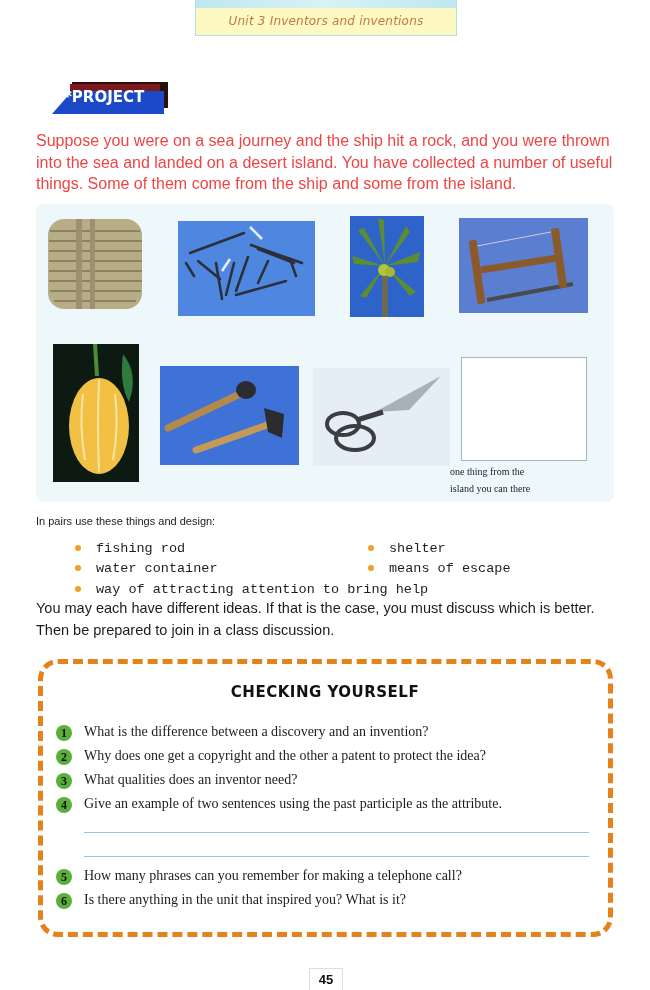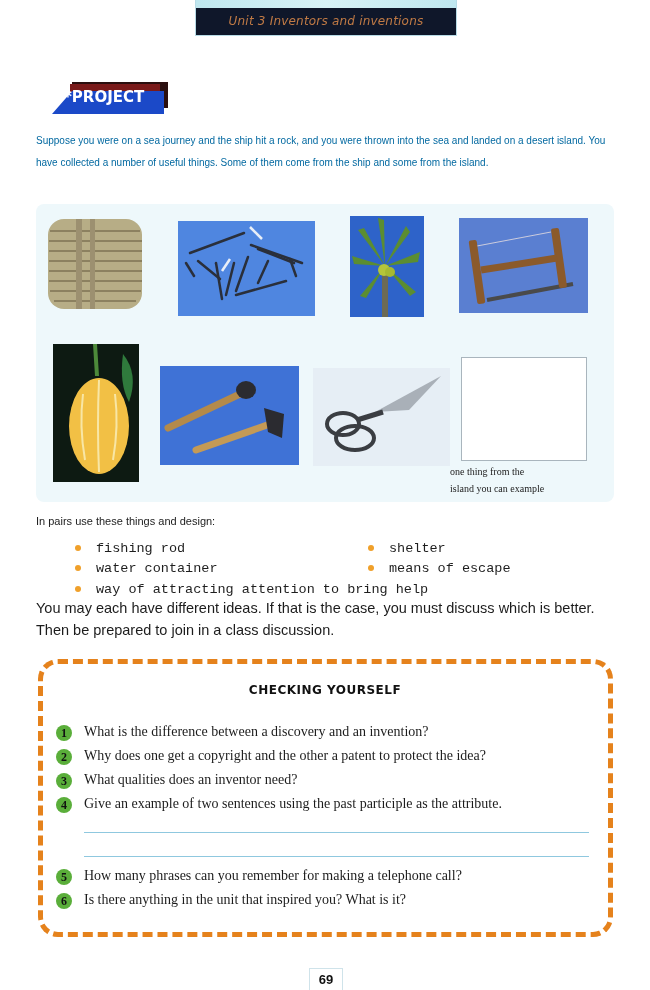--- a/index.html
+++ b/index.html
@@ -1,21 +1,21 @@
 <!DOCTYPE html>
 <html><head>
 <meta charset="utf-8">
 <style>
   * { box-sizing: border-box; margin: 0; padding: 0; }
   html, body { width: 650px; height: 990px; background: #ffffff; overflow: hidden; }
   body { position: relative; font-family: "Liberation Sans", sans-serif; color: #1a1a1a; }
 
   .header-band {
     position: absolute; left: 195px; top: 0; width: 262px; height: 36px;
-    border: 1px solid #b8dbe6; border-top: none; background: #0f172a;
+    border: 1px solid #b8dbe6; border-top: none; background: #fef9c3;
   }
   .header-band .water {
     height: 8px; background: linear-gradient(90deg,#bfe7ef,#d8f2f6,#bfe7ef);
   }
   .header-band .unit-title {
     display: block; text-align: center; font-family: "DejaVu Sans", sans-serif;
     font-style: italic; font-size: 12px; color: #c07a45; margin-top: 6px; letter-spacing: 0.2px;
   }
 
   .project-badge { position: absolute; left: 52px; top: 82px; width: 118px; height: 36px; }
@@ -23,21 +23,21 @@
   .project-badge .red { position: absolute; left: 18px; top: 2px; width: 90px; height: 22px; background: #7a1a1a; }
   .project-badge .blue {
     position: absolute; left: 0; top: 9px; width: 112px; height: 23px; background: #1b49c8;
     clip-path: polygon(18% 0, 100% 0, 100% 100%, 0 100%);
   }
   .project-badge .label {
     position: absolute; left: 12px; top: 6px; font-family: "DejaVu Sans", sans-serif;
     font-weight: bold; font-size: 15px; color: #fff; letter-spacing: 0px;
   }
 
-  .intro { position: absolute; left: 36px; top: 130px; width: 590px; font-size: 10px; line-height: 21.5px; color: #0369a1; }
+  .intro { position: absolute; left: 36px; top: 130px; width: 590px; font-size: 16px; line-height: 21.5px; color: #ef4444; }
 
   .photo-panel { position: absolute; left: 36px; top: 204px; width: 578px; height: 298px; background: #eef8fb; border-radius: 8px; }
   .photo { position: absolute; overflow: hidden; }
   .photo svg { width: 100%; height: 100%; display: block; }
   .empty-frame { position: absolute; left: 461px; top: 357px; width: 126px; height: 104px; border: 1px solid #a9b5bd; background: #fff; }
   .frame-caption {
     position: absolute; left: 450px; top: 463px; width: 148px; 
     font-family: "Liberation Serif", serif; font-size: 10px; line-height: 17px; color: #222;
   }
 
@@ -45,21 +45,21 @@
   .bullet { position: absolute; font-family: Liberation Mono, monospace; font-size: 13.5px; color: #1e1e1e; }
   .bullet .dot { position: absolute; left: -21px; top: 4px; width: 6px; height: 6px; border-radius: 50%; background: #f0a02a; }
   .conclusion { position: absolute; left: 36px; top: 597px; width: 590px; font-size: 14.5px; line-height: 22px; color: #1c1c1c; }
 
   .check-box {
     position: absolute; left: 38px; top: 659px; width: 575px; height: 278px;
     border: 5px dashed #e5821c; border-radius: 20px;
   }
   .check-title {
     position: absolute; left: 0; right: 0; top: 683px; text-align: center;
-    font-family: "DejaVu Sans", sans-serif; font-weight: bold; font-size: 12px; letter-spacing: 0.5px; color: #111;
+    font-family: "DejaVu Sans", sans-serif; font-weight: bold; font-size: 15px; letter-spacing: 0.5px; color: #111;
   }
   .q { position: absolute; left: 56px; font-family: "Liberation Serif", serif; font-size: 14px; color: #1c1c1c; }
   .q .num {
     position: absolute; left: 0; top: 0; width: 16px; height: 16px; border-radius: 50%;
     background: #5aae3a; color: #111; font-size: 12px; font-weight: bold; text-align: center; line-height: 16px;
   }
   .q .text { position: absolute; left: 28px; top: -1px; white-space: nowrap; }
   .answer-line { position: absolute; left: 84px; width: 505px; height: 0; border-top: 1px solid #8fc8df; }
 
   .page-number {
@@ -186,21 +186,21 @@
     <path d="M62 44 L128 8 L96 42 Z" fill="#a9b0b8"></path>
     <ellipse cx="30" cy="56" rx="16" ry="11" fill="none" stroke="#3a3d42" stroke-width="4"></ellipse>
     <ellipse cx="42" cy="70" rx="19" ry="12" fill="none" stroke="#3a3d42" stroke-width="4"></ellipse>
     <line x1="44" y1="52" x2="70" y2="44" stroke="#3a3d42" stroke-width="5"></line>
   </svg>
 </div>
 
 <div class="empty-frame"></div>
 <div class="frame-caption">
   <div>one thing from the</div>
-  <div>island you can example</div>
+  <div>island you can there</div>
 </div>
 
 <p class="pairs-lead">In pairs use these things and design:</p>
 
 <div class="bullet" style="left:96px;top:541px;">
   <span class="dot"></span>
   <span>fishing rod</span>
 </div>
 <div class="bullet" style="left:389px;top:541px;">
   <span class="dot"></span>
@@ -246,13 +246,13 @@
 
 <div class="q" style="top:869px;">
   <span class="num">5</span>
   <span class="text">How many phrases can you remember for making a telephone call?</span>
 </div>
 <div class="q" style="top:893px;">
   <span class="num">6</span>
   <span class="text">Is there anything in the unit that inspired you? What is it?</span>
 </div>
 
-<div class="page-number">69</div>
+<div class="page-number">45</div>
 
 </body></html>

